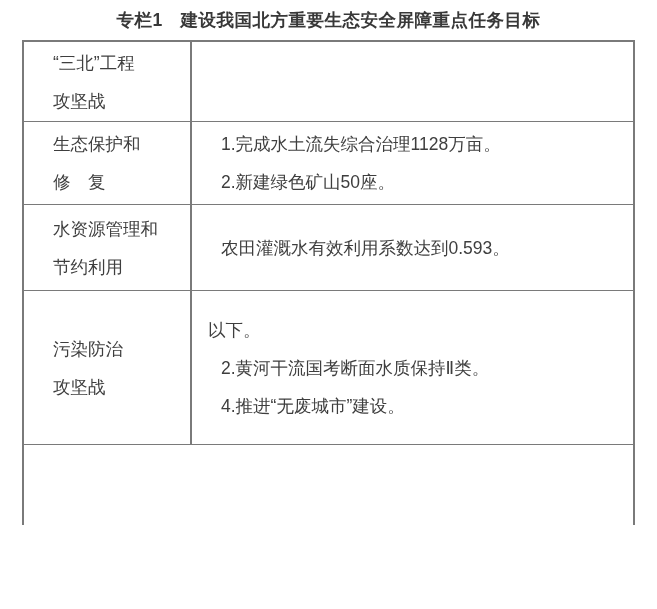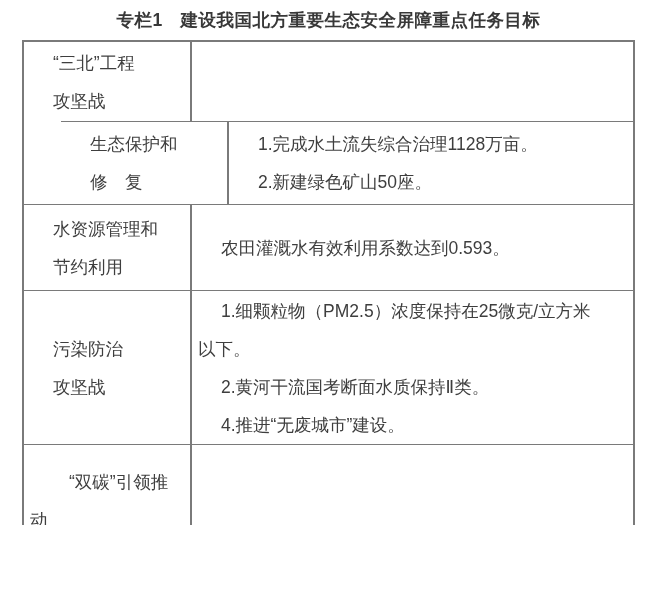--- a/index.html
+++ b/index.html
@@ -23,37 +23,37 @@
     position:absolute;
     left:22px;top:40px;
     width:613px;
     border:2px solid #7a7a7a;
     box-sizing:border-box;
     background:#ffffff;
   }
   .row{display:flex;box-sizing:border-box;}
   .row + .row{border-top:1px solid #7a7a7a;}
   .row:nth-child(1){height:79px;}
-  .row:nth-child(2){height:83px;margin-left:37px;}
+  .row:nth-child(2){height:83px;}
   .row:nth-child(3){height:86px;}
   .row:nth-child(4){height:154px;}
   .row:nth-child(5){height:150px;}
   .cell{
     display:flex;flex-direction:column;justify-content:center;
     box-sizing:border-box;overflow:hidden;
   }
   .cl{width:168px;border-right:2px solid #7a7a7a;}
   .cr{flex:1;}
   .ln{
     font-size:17.5px;
     line-height:38px;
     white-space:nowrap;
     color:#3e3e3e;
   }
-  .ind0{padding-left:6px;}
+  .ind0{padding-left:16px;}
   .ind1{padding-left:29px;}
   .ind2{padding-left:38px;}
   .ind3{padding-left:45px;}
 </style>
 </head>
 <body>
 
 <div class="page">
   <div class="title">专栏1　建设我国北方重要生态安全屏障重点任务目标</div>
   <div class="tbl" id="task-table">
@@ -81,27 +81,21 @@
         <div class="cell cr">
           <div class="ln ind1">农田灌溉水有效利用系数达到0.593。</div>
         </div>
       </div>
       <div class="row">
         <div class="cell cl">
           <div class="ln ind1">污染防治</div>
           <div class="ln ind1">攻坚战</div>
         </div>
         <div class="cell cr">
-          <div class="ln ind1">1.细颗粒物（PM2.5）浓度保持在25微克/立方米</div>
           <div class="ln ind0">以下。</div>
           <div class="ln ind1">2.黄河干流国考断面水质保持Ⅱ类。</div>
           <div class="ln ind1">4.推进“无废城市”建设。</div>
         </div>
       </div>
       <div class="row">
-        <div class="cell cl">
-          <div class="ln ind3">“双碳”引领推</div>
-          <div class="ln ind0">动</div>
-          <div class="ln ind2">全面绿色转型</div>
-        </div>
       </div>
     </div>
 </div>
 
 </body></html>

